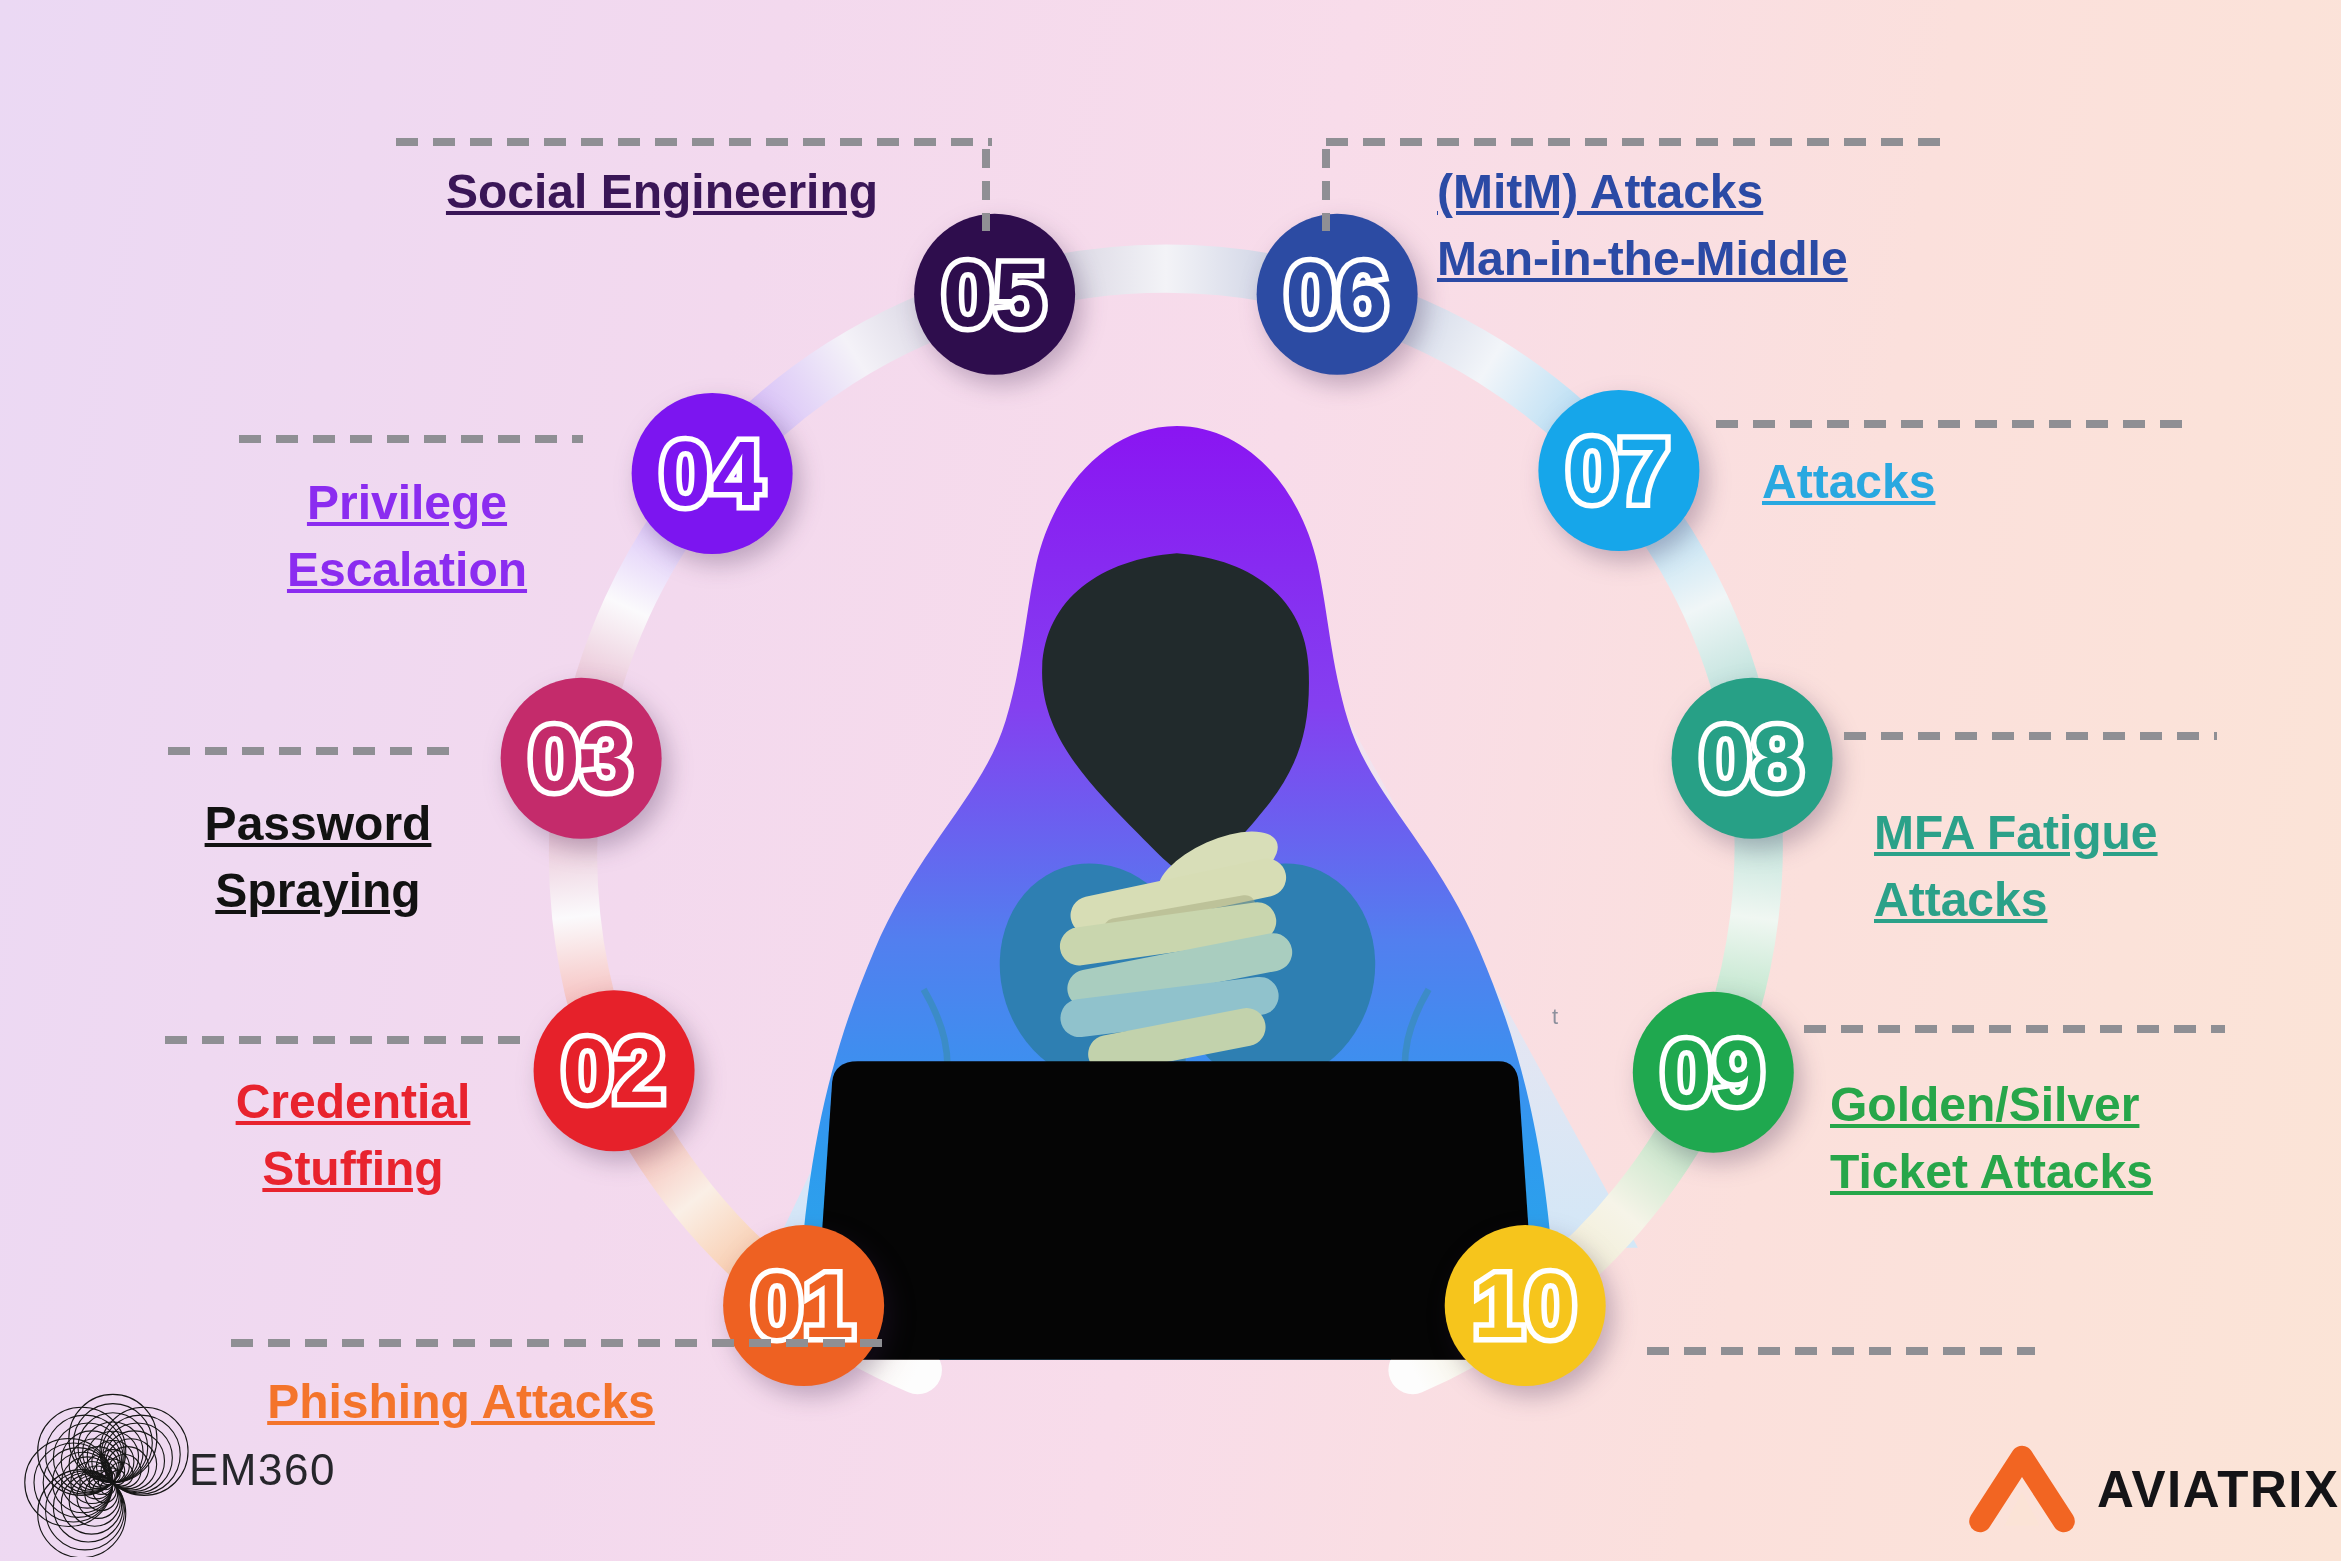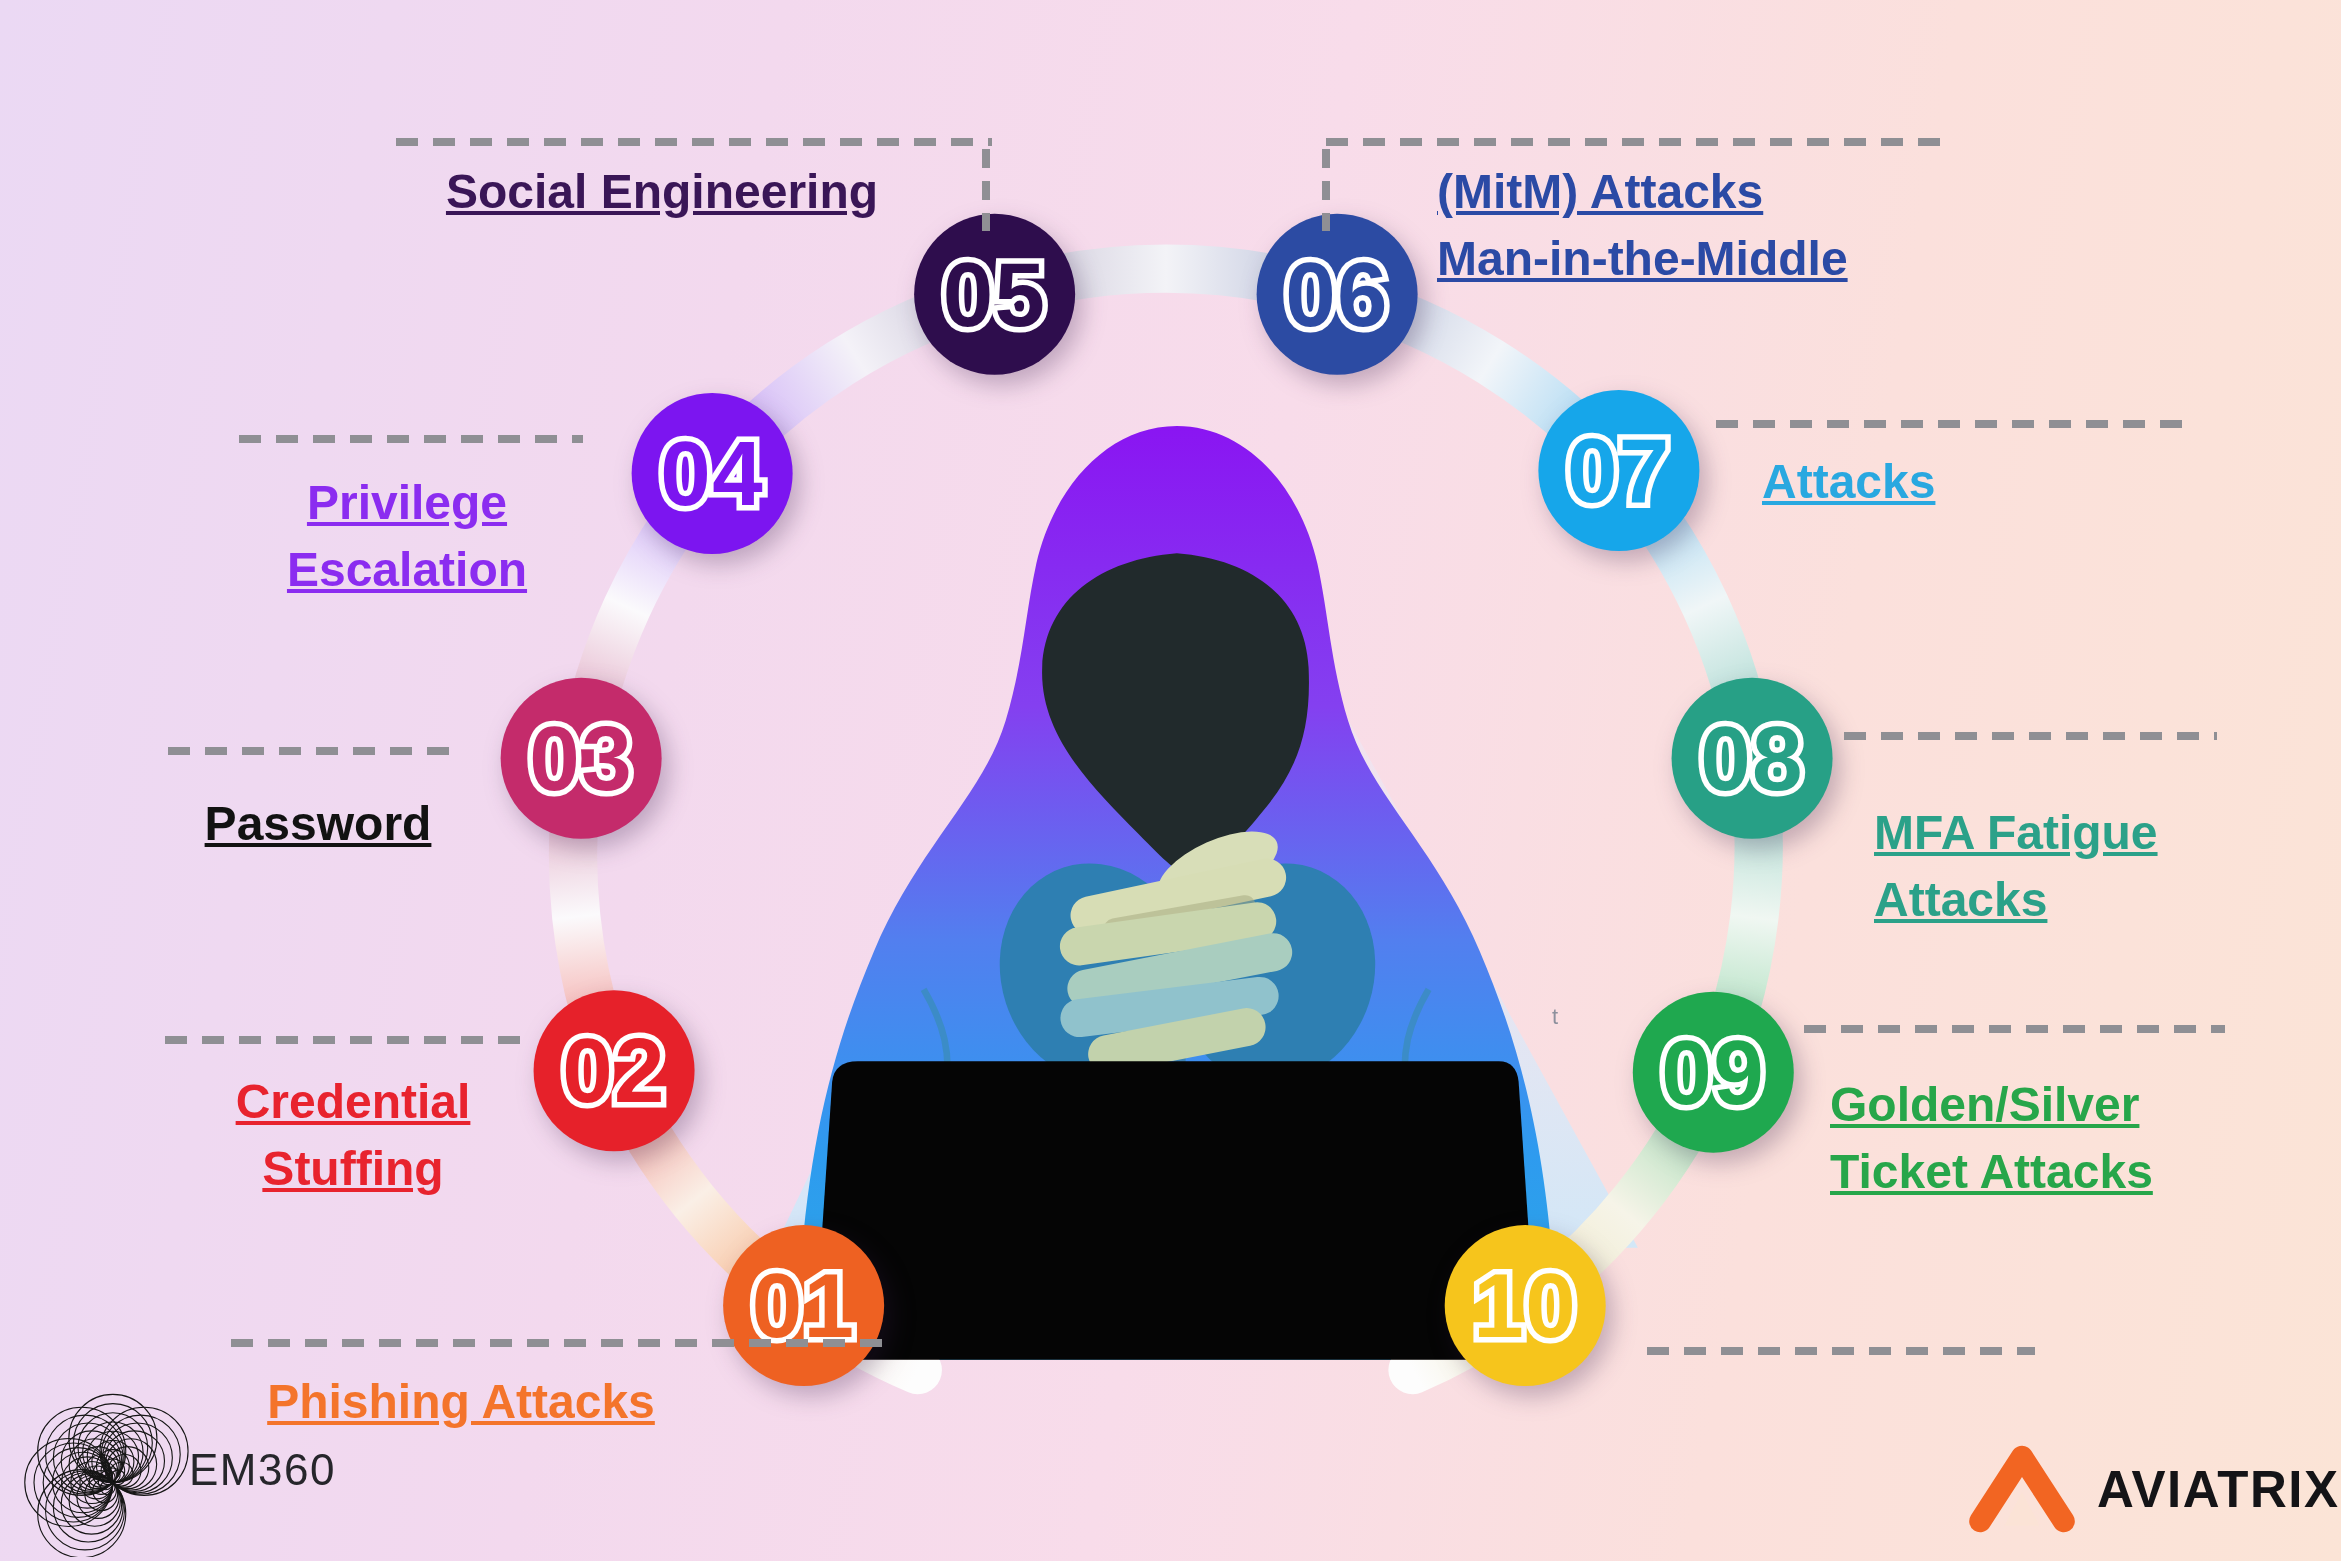--- a/index.html
+++ b/index.html
@@ -203,20 +203,21 @@
 
   <div class="label center" style="left: 461px; top: 1368px; color: rgb(244, 116, 43);">
     <span class="ln">Phishing Attacks</span>
   </div>
   <div class="label center" style="left: 329px; top: 1068px; color: rgb(232, 35, 46); margin-left: 24px;">
     <span class="ln">Credential</span>
     <span class="ln">Stuffing</span>
   </div>
   <div class="label center" style="left: 318px; top: 790px; color: rgb(18, 18, 18);">
     <span class="ln">Password</span>
+    <span class="ln">Spraying</span>
   </div>
   <div class="label center" style="left: 407px; top: 451px; color: rgb(139, 44, 240); margin-top: 18px;">
     <span class="ln">Privilege</span>
     <span class="ln">Escalation</span>
   </div>
   <div class="label center" style="left: 662px; top: 158px; color: rgb(58, 22, 87);">
     <span class="ln">Social Engineering</span>
   </div>
   <div class="label" style="left: 1437px; top: 158px; color: rgb(43, 74, 165);">
     <span class="ln">(MitM) Attacks</span>

